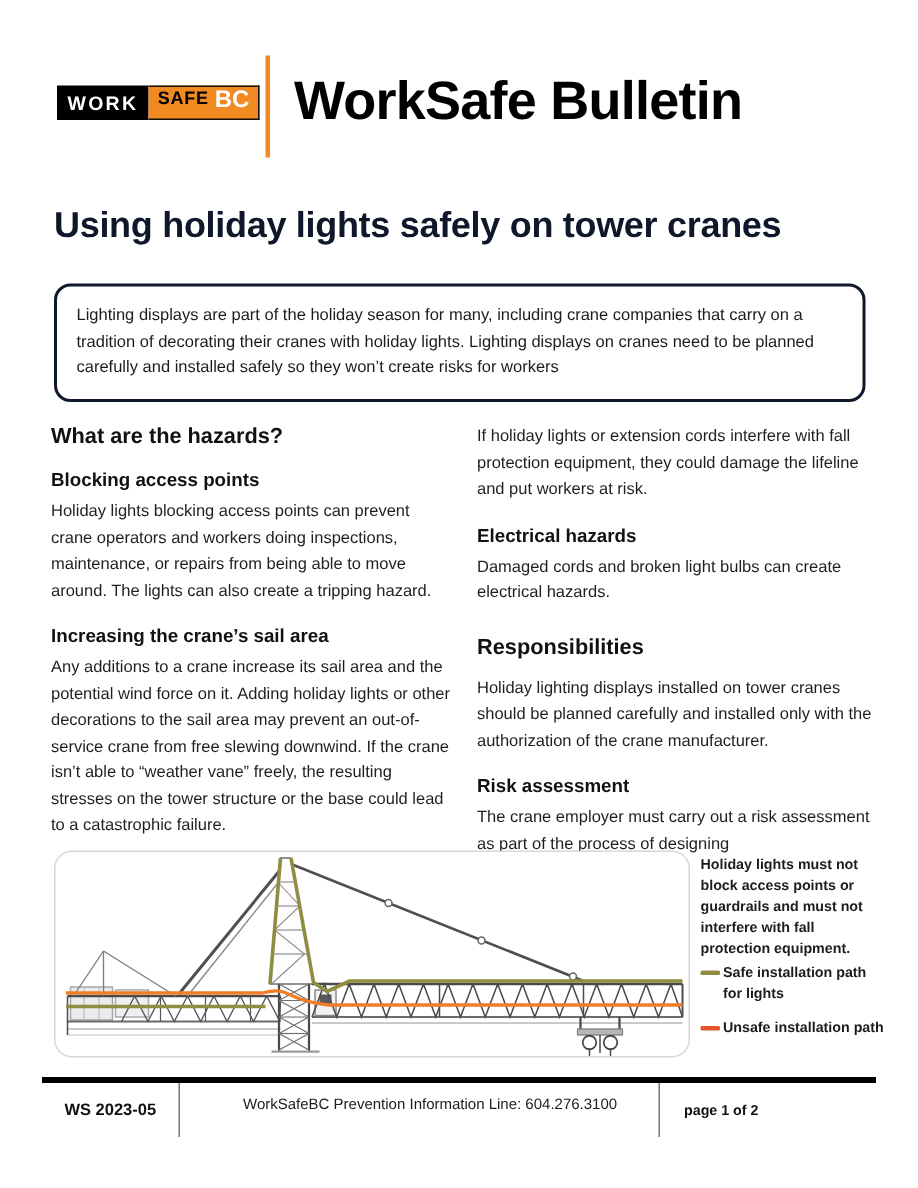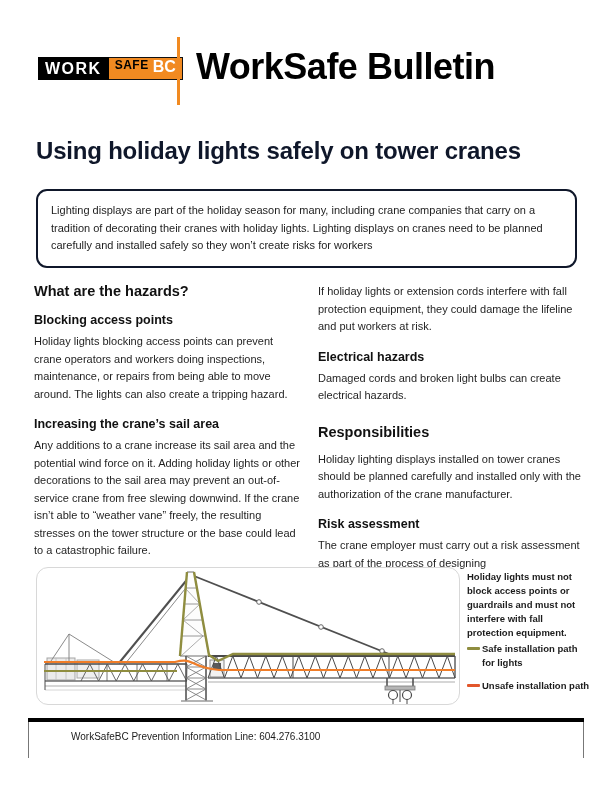--- a/index.html
+++ b/index.html
@@ -2,21 +2,21 @@
 <html><head>
 <meta charset="utf-8">
 <style>
   html,body{margin:0;padding:0;}
   body{
     width:612px;height:792px;position:relative;background:#ffffff;
     font-family:"Liberation Sans",sans-serif;color:#1c1c1c;overflow:hidden;
   }
   
   .logo{position:absolute;left:38px;top:57px;height:23px;display:flex;align-items:stretch;}
-  .logo-black{background:#000;color:#fff;font-weight:bold;font-size:16px;letter-spacing:1.5px;
+  .logo-black{background:#000;color:#fff;font-weight:bold;font-size:13px;letter-spacing:1.5px;
     display:flex;align-items:center;padding:0 7px;}
   .logo-orange{background:#f18a21;display:flex;padding:0 6px;gap:4px;
     border:1px solid #111;border-left:none;}
   .logo-safe{color:#000;font-weight:bold;font-size:12px;letter-spacing:.5px;}
   .logo-bc{color:#fff;font-weight:bold;font-size:16px;}
   .header-divider{position:absolute;left:177px;top:37px;width:3px;height:68px;background:#f18a21;}
   .header-title{position:absolute;left:196px;top:46px;font-size:36px;font-weight:bold;color:#000;
     letter-spacing:-0.5px;}
   
   .article-title{position:absolute;left:36px;top:137px;font-size:24px;font-weight:bold;color:#0f172a;
@@ -186,16 +186,18 @@
     <span>Safe installation path for lights</span>
   </div>
   <div class="legend-item">
     <span class="dash dash-unsafe"></span>
     <span>Unsafe installation path</span>
   </div>
 </div>
 
 <div class="footer-bar"></div>
 <div class="footer">
+  <div class="footer-cell-doc">WS 2023-05</div>
   <div class="footer-cell-info">
     <div>WorkSafeBC Prevention Information Line: 604.276.3100</div>
   </div>
+  <div class="footer-cell-page">page 1 of 2</div>
 </div>
 
 </body></html>

